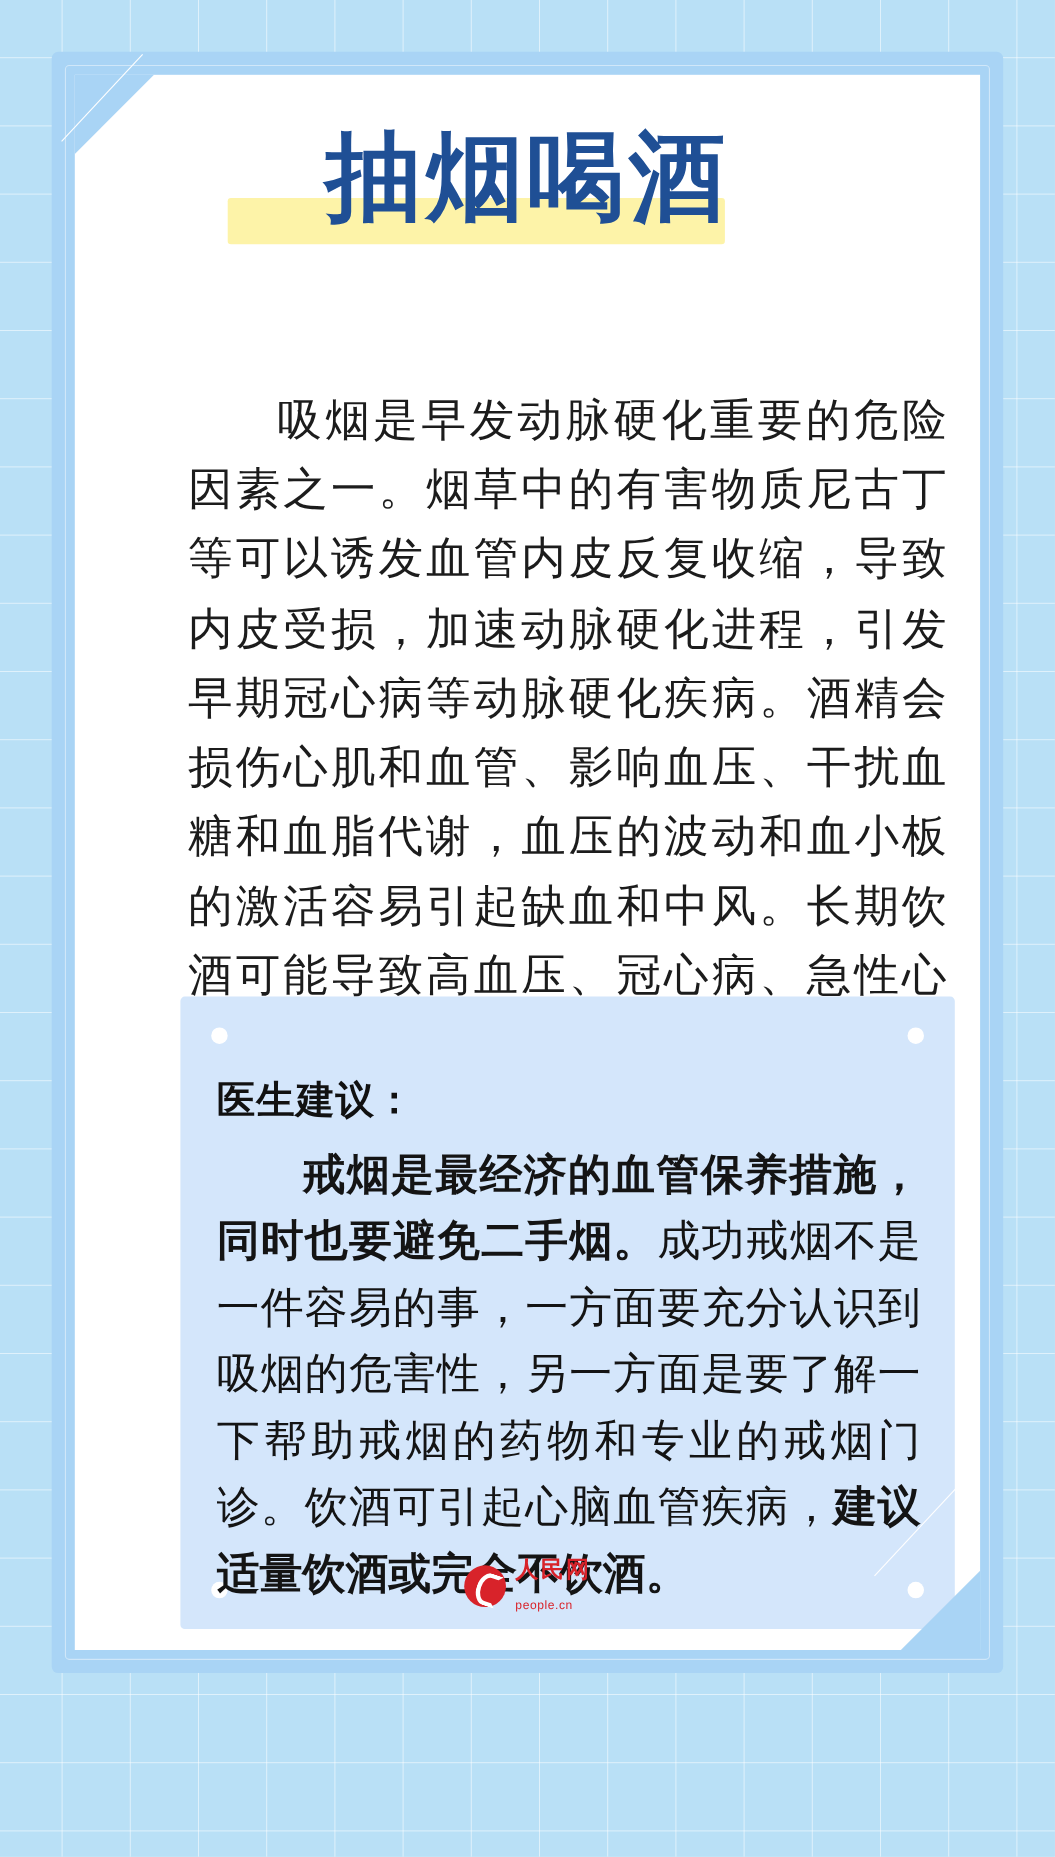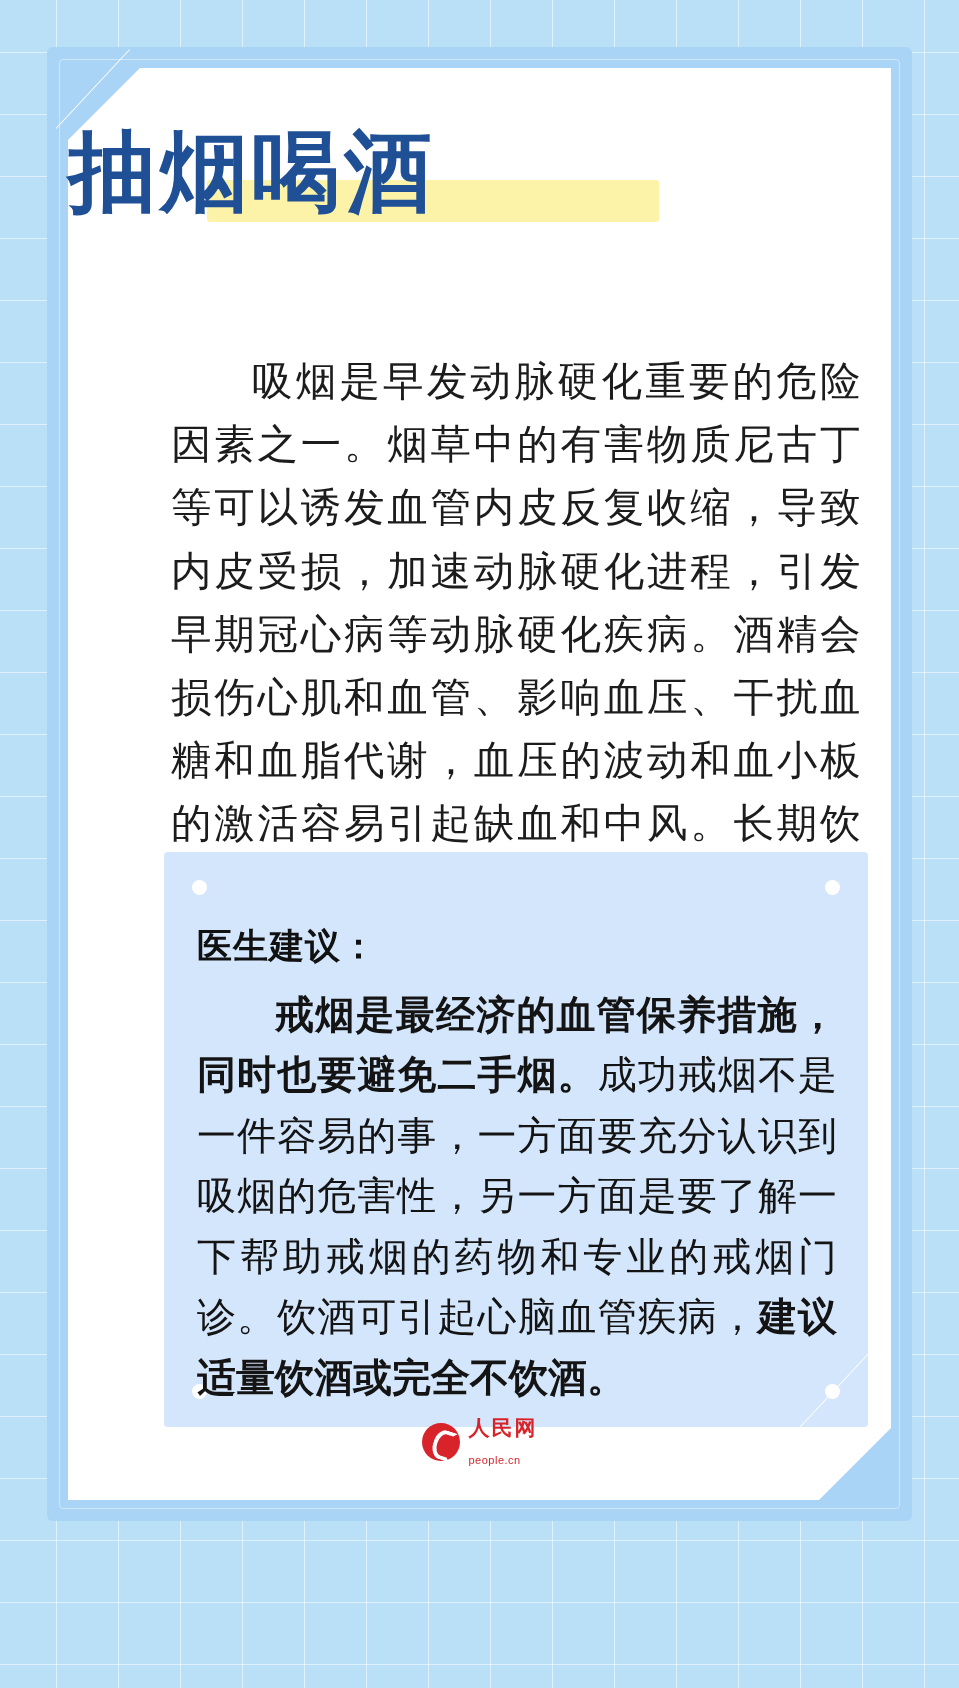--- a/index.html
+++ b/index.html
@@ -97,23 +97,23 @@
     background: #ffffff;
     transform: rotate(-47deg);
     transform-origin: left center;
     z-index: 5;
   }
 
   
   .title-wrap {
     position: absolute;
     left: 0;
-    top: 55px;
+    top: 44px;
     width: 100%;
-    text-align: left;
+    text-align: center;
     z-index: 3;
   }
   .title-highlight {
     position: absolute;
     left: 139px;
     top: 112px;
     width: 452px;
     height: 42px;
     background: #fdf3a8;
     border-radius: 3px;
@@ -143,21 +143,21 @@
     text-align: justify;
     text-justify: inter-ideograph;
     text-indent: 2em;
     letter-spacing: 0.5px;
   }
 
   
   .advice-box {
     position: absolute;
     left: 96px;
-    top: 784px;
+    top: 838px;
     width: 704px;
     height: 575px;
     background: #d4e6fb;
     border-radius: 4px;
   }
   .dot {
     position: absolute;
     width: 15px;
     height: 15px;
     border-radius: 50%;

